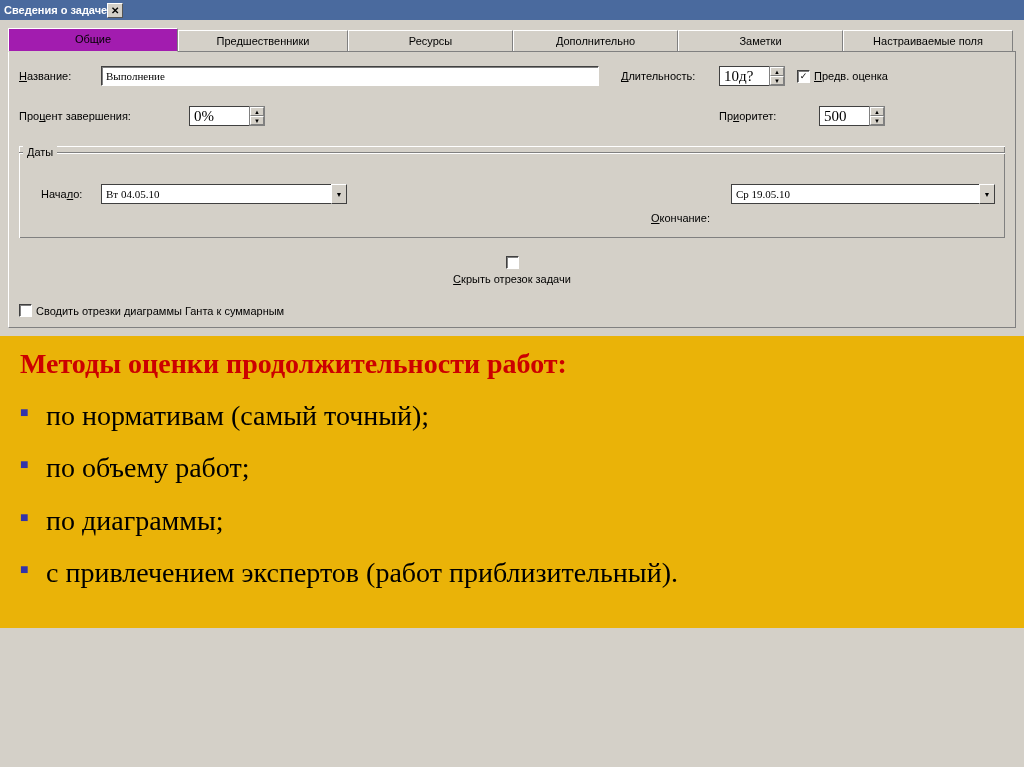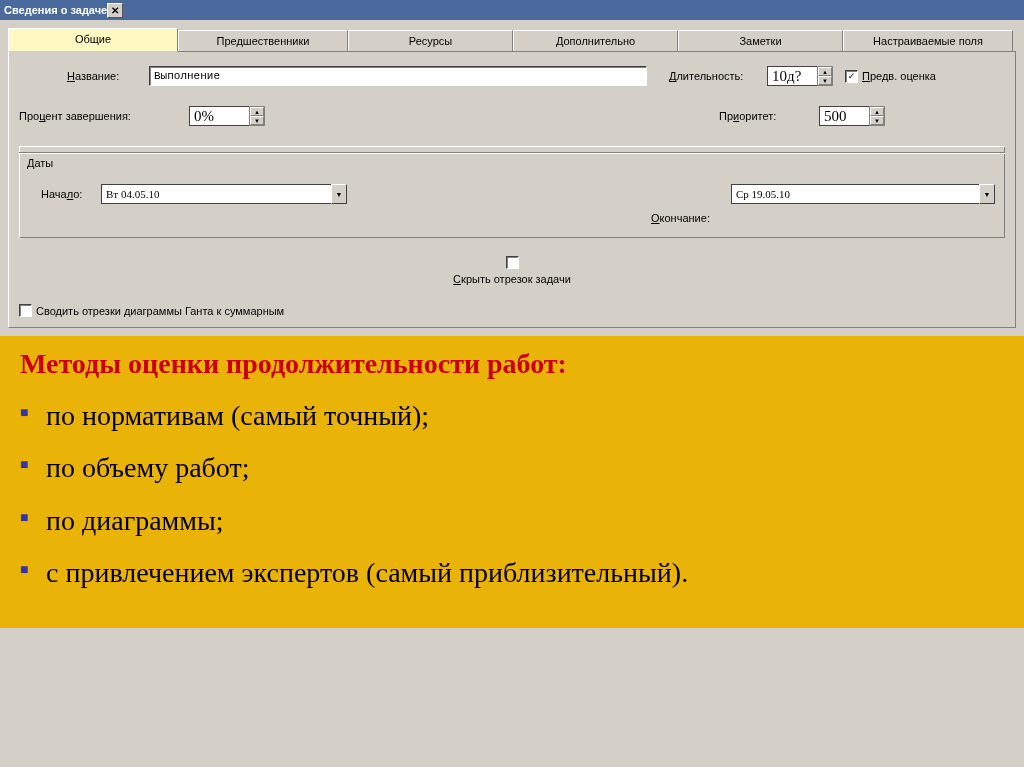--- a/index.html
+++ b/index.html
@@ -57,21 +57,21 @@
     text-align: center;
     border-top: 1px solid #fff;
     border-left: 1px solid #fff;
     border-right: 1px solid #808080;
     position: relative;
     cursor: pointer;
     height: 21px;
   }
   .tab.active {
     height: 24px;
-    background: #fef9c3;
+    background: #a21caf;
     border-bottom: 1px solid #d4d0c8;
     margin-bottom: -1px;
     z-index: 2;
   }
   .tab-0 { width: 170px; }
   .tab-1 { width: 170px; }
   .tab-2 { width: 165px; }
   .tab-3 { width: 165px; }
   .tab-4 { width: 165px; }
   .tab-5 { width: 170px; }
@@ -95,21 +95,21 @@
   .underline-first { text-decoration: underline; text-decoration-skip-ink: none; }
   .text-input {
     border: 1px solid #808080;
     border-top-color:#404040;
     border-left-color:#404040;
     border-right-color:#fff;
     border-bottom-color:#fff;
     background: #fff;
     height: 20px;
     padding: 2px 4px;
-    font-family: Liberation Mono, monospace;
+    font-family: Liberation Serif, serif;
     font-size: 11px;
     box-shadow: inset 1px 1px 0 #808080;
   }
   .spinner {
     display: flex;
     align-items: stretch;
     height: 20px;
   }
   .spinner input {
     border: 1px solid #404040;
@@ -186,21 +186,21 @@
   }
   .fieldset::before{
     content:"";
     position:absolute;
     left:0;right:0;top:6px;
     border-top:1px solid #808080;
     box-shadow:0 1px 0 #fff;
   }
   .fieldset-legend{
     position:absolute;
-    top:11px;left:4px;
+    top:0;left:4px;
     background:#d4d0c8;
     padding:0 4px;
     font-size:11px;
     z-index:1;
   }
   .slide-content {
     padding: 12px 20px 20px 20px;
     font-family: "Times New Roman", serif;
     background:#eab308;
   }
@@ -245,21 +245,21 @@
     <div class="tab tab-1"><span>Предшественники</span></div>
     <div class="tab tab-2"><span>Ресурсы</span></div>
     <div class="tab tab-3"><span>Дополнительно</span></div>
     <div class="tab tab-4"><span>Заметки</span></div>
     <div class="tab tab-5"><span>Настраиваемые поля</span></div>
   </div>
 
   <div class="panel">
 
     <div class="row">
-      <span class="label" style="width:82px;margin-left:48px;"><span class="underline-first">Н</span><span>азвание:</span></span>
+      <span class="label" style="width:82px;"><span class="underline-first">Н</span><span>азвание:</span></span>
       <input class="text-input" style="width: 498px;" value="Выполнение">
       <span class="label" style="margin-left:22px;width:98px;"><span class="underline-first">Д</span><span>лительность:</span></span>
       <div class="spinner">
         <input value="10д?" style="">
         <div class="spin-btns">
           <div class="spin-btn">▲</div>
           <div class="spin-btn">▼</div>
         </div>
       </div>
       <div class="checkbox" style="margin-left:12px;">
@@ -316,15 +316,15 @@
 
   </div>
 </div>
 
 <div class="slide-content">
   <div class="slide-heading">Методы оценки продолжительности работ:</div>
   <ul class="slide-list">
     <li>по нормативам (самый точный);</li>
     <li>по объему работ;</li>
     <li>по диаграммы;</li>
-    <li>с привлечением экспертов (самый приблизительный).</li>
+    <li>с привлечением экспертов (работ приблизительный).</li>
   </ul>
 </div>
 
 </body></html>

